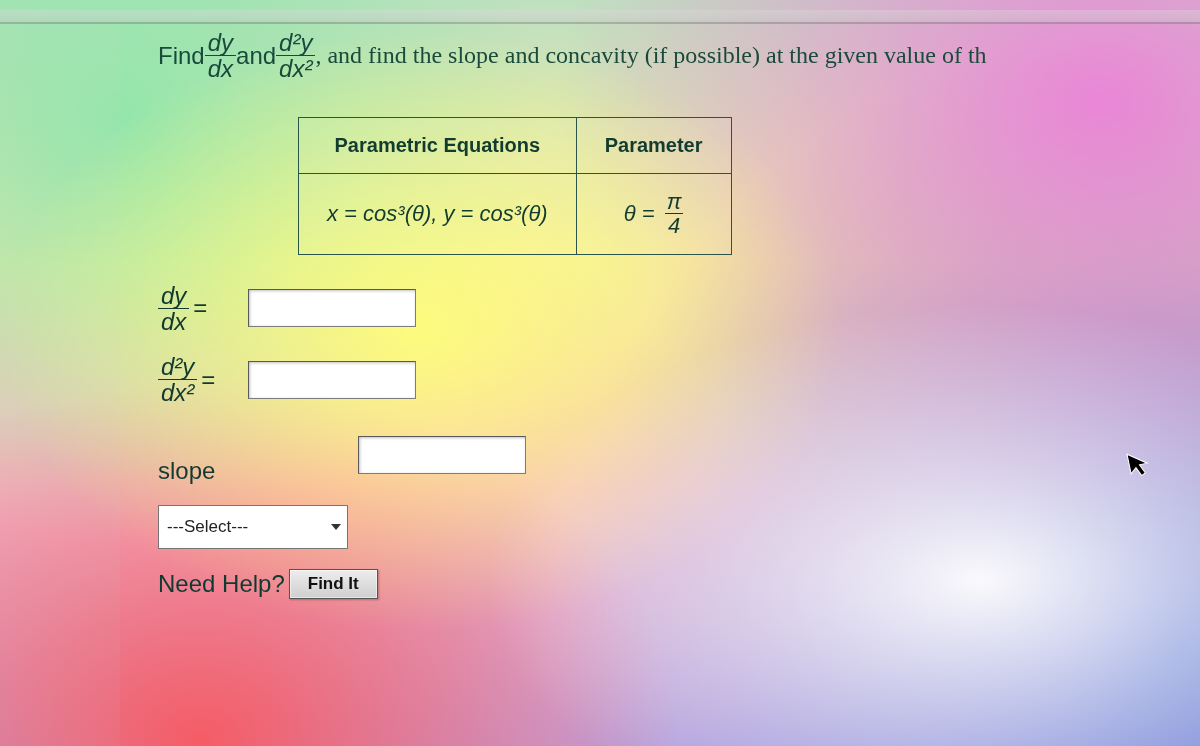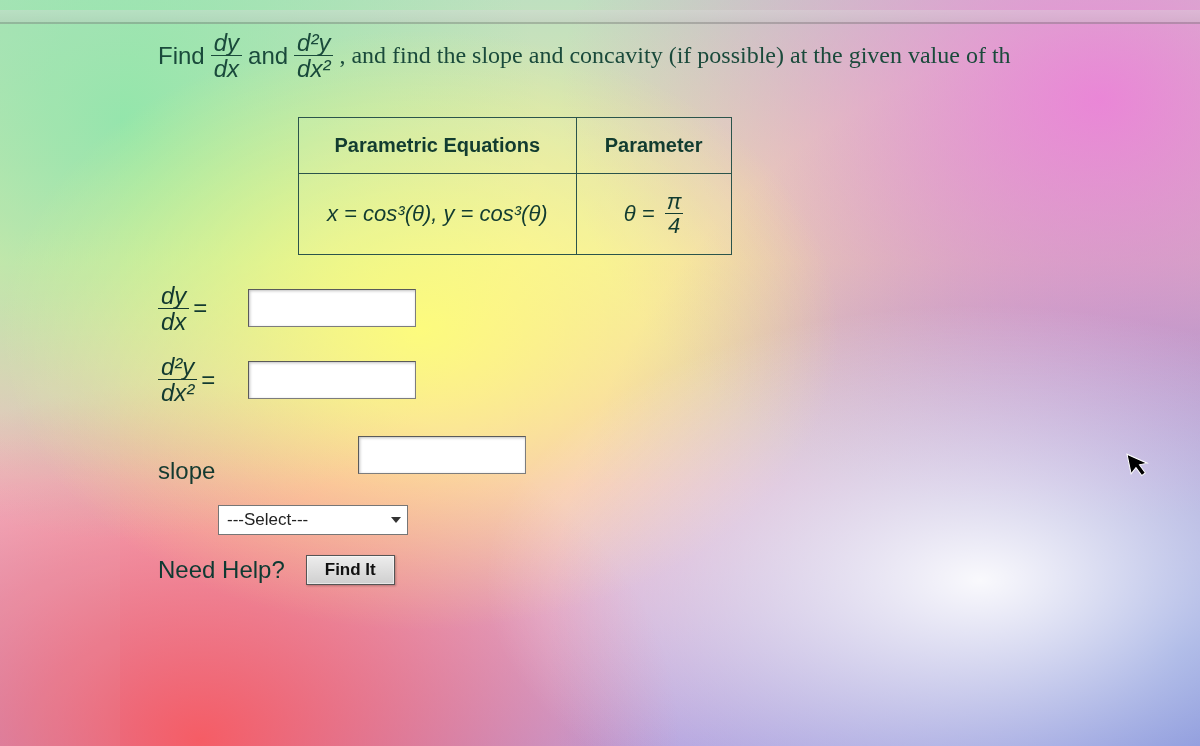--- a/index.html
+++ b/index.html
@@ -43,21 +43,20 @@
     top: 30px;
     left: 158px;
     right: 0;
     color: #1a4a3b;
     font-size: 24px;
   }
   .question {
     display: flex;
     align-items: center;
     flex-wrap: wrap;
-    gap: 6px;
     margin-bottom: 36px;
     white-space: nowrap;
   }
   .frac {
     display: inline-flex;
     flex-direction: column;
     align-items: center;
     font-style: italic;
     vertical-align: middle;
     line-height: 1.05;
@@ -114,26 +113,25 @@
     border-left-color: #5a5a5a;
     min-width: 168px;
     height: 38px;
     box-shadow: inset 1px 1px 3px rgba(0,0,0,0.25);
     font-size: 18px;
     padding: 2px 6px;
     box-sizing: border-box;
   }
   .textbox.narrow { min-width: 168px; margin-left: 60px;}
   .selectwrap {
-    margin-left: 60px;
     display: inline-flex;
     align-items: stretch;
     background: #fff;
     border: 1px solid #767676;
-    height: 30px;
+    height: 44px;
     width: 190px;
     box-sizing: border-box;
     font-size: 17px;
   }
   .selectwrap .seltext {
     flex: 1;
     padding: 3px 8px;
     color: #222;
     display:flex;
     align-items:center;
@@ -142,21 +140,21 @@
     width: 22px;
     display: flex;
     align-items: center;
     justify-content: center;
     color: #333;
   }
   .help {
     margin-top: 20px;
     display: flex;
     align-items: center;
-    gap: 21px;
+    gap: 4px;
   }
   .help .helplabel {
     color: #0e3a32;
     font-size: 24px;
   }
   .readit {
     display: inline-flex;
     align-items: center;
     justify-content: center;
     padding: 4px 18px;

